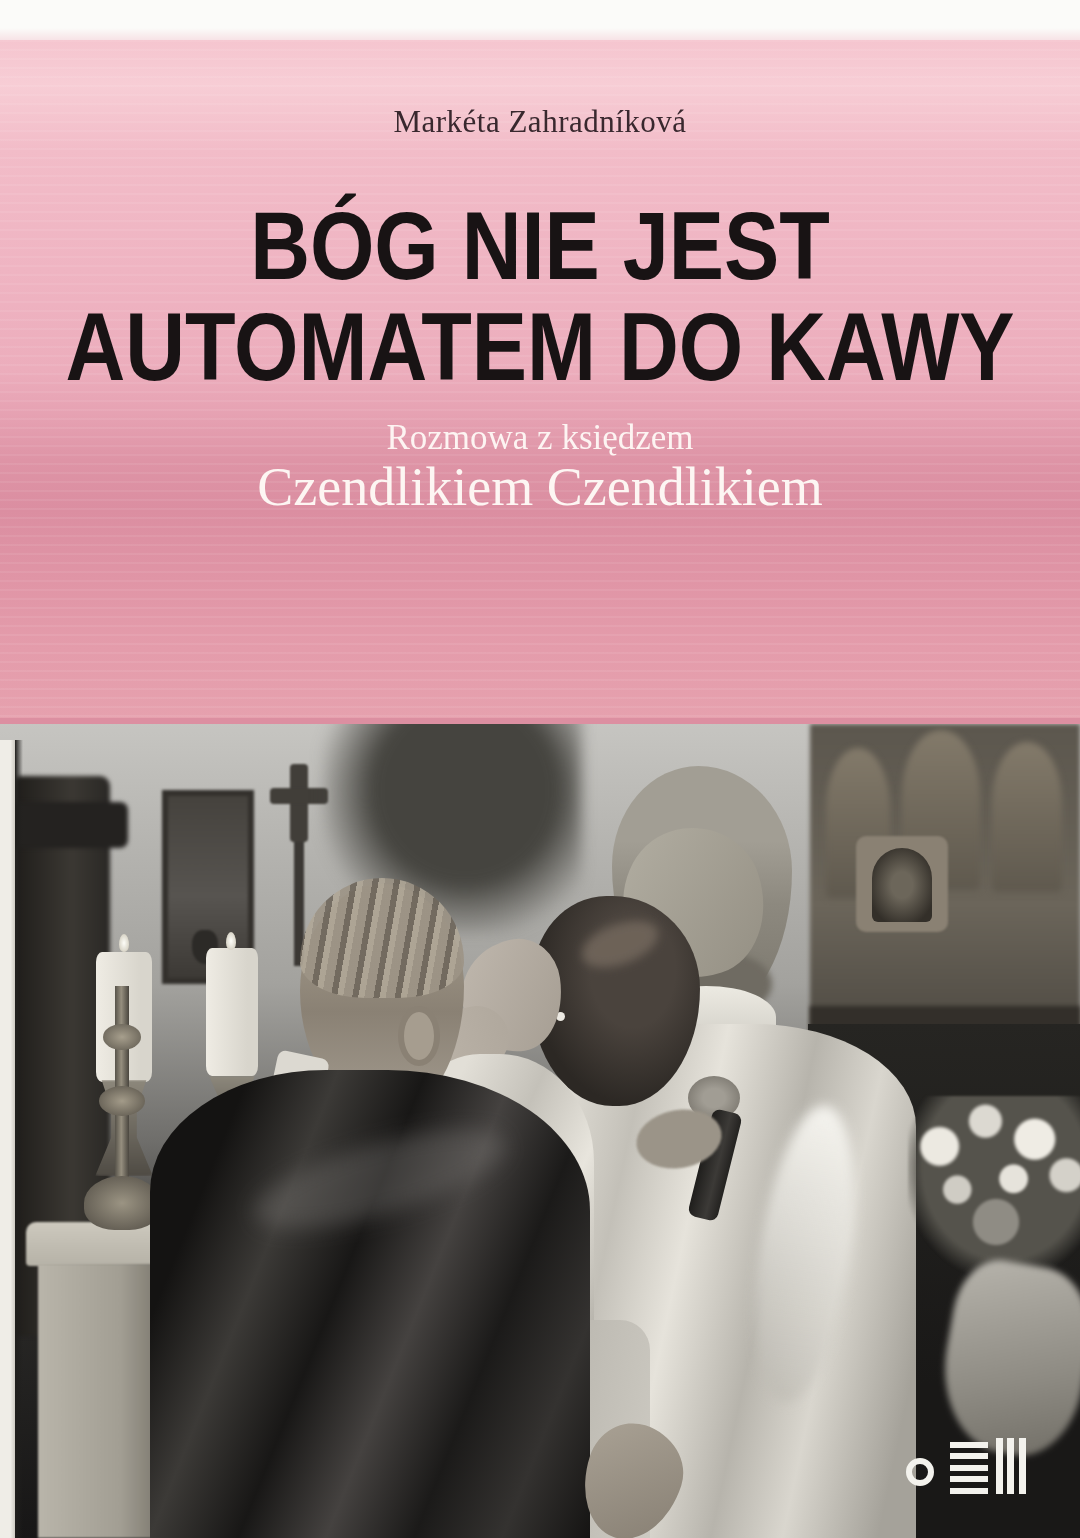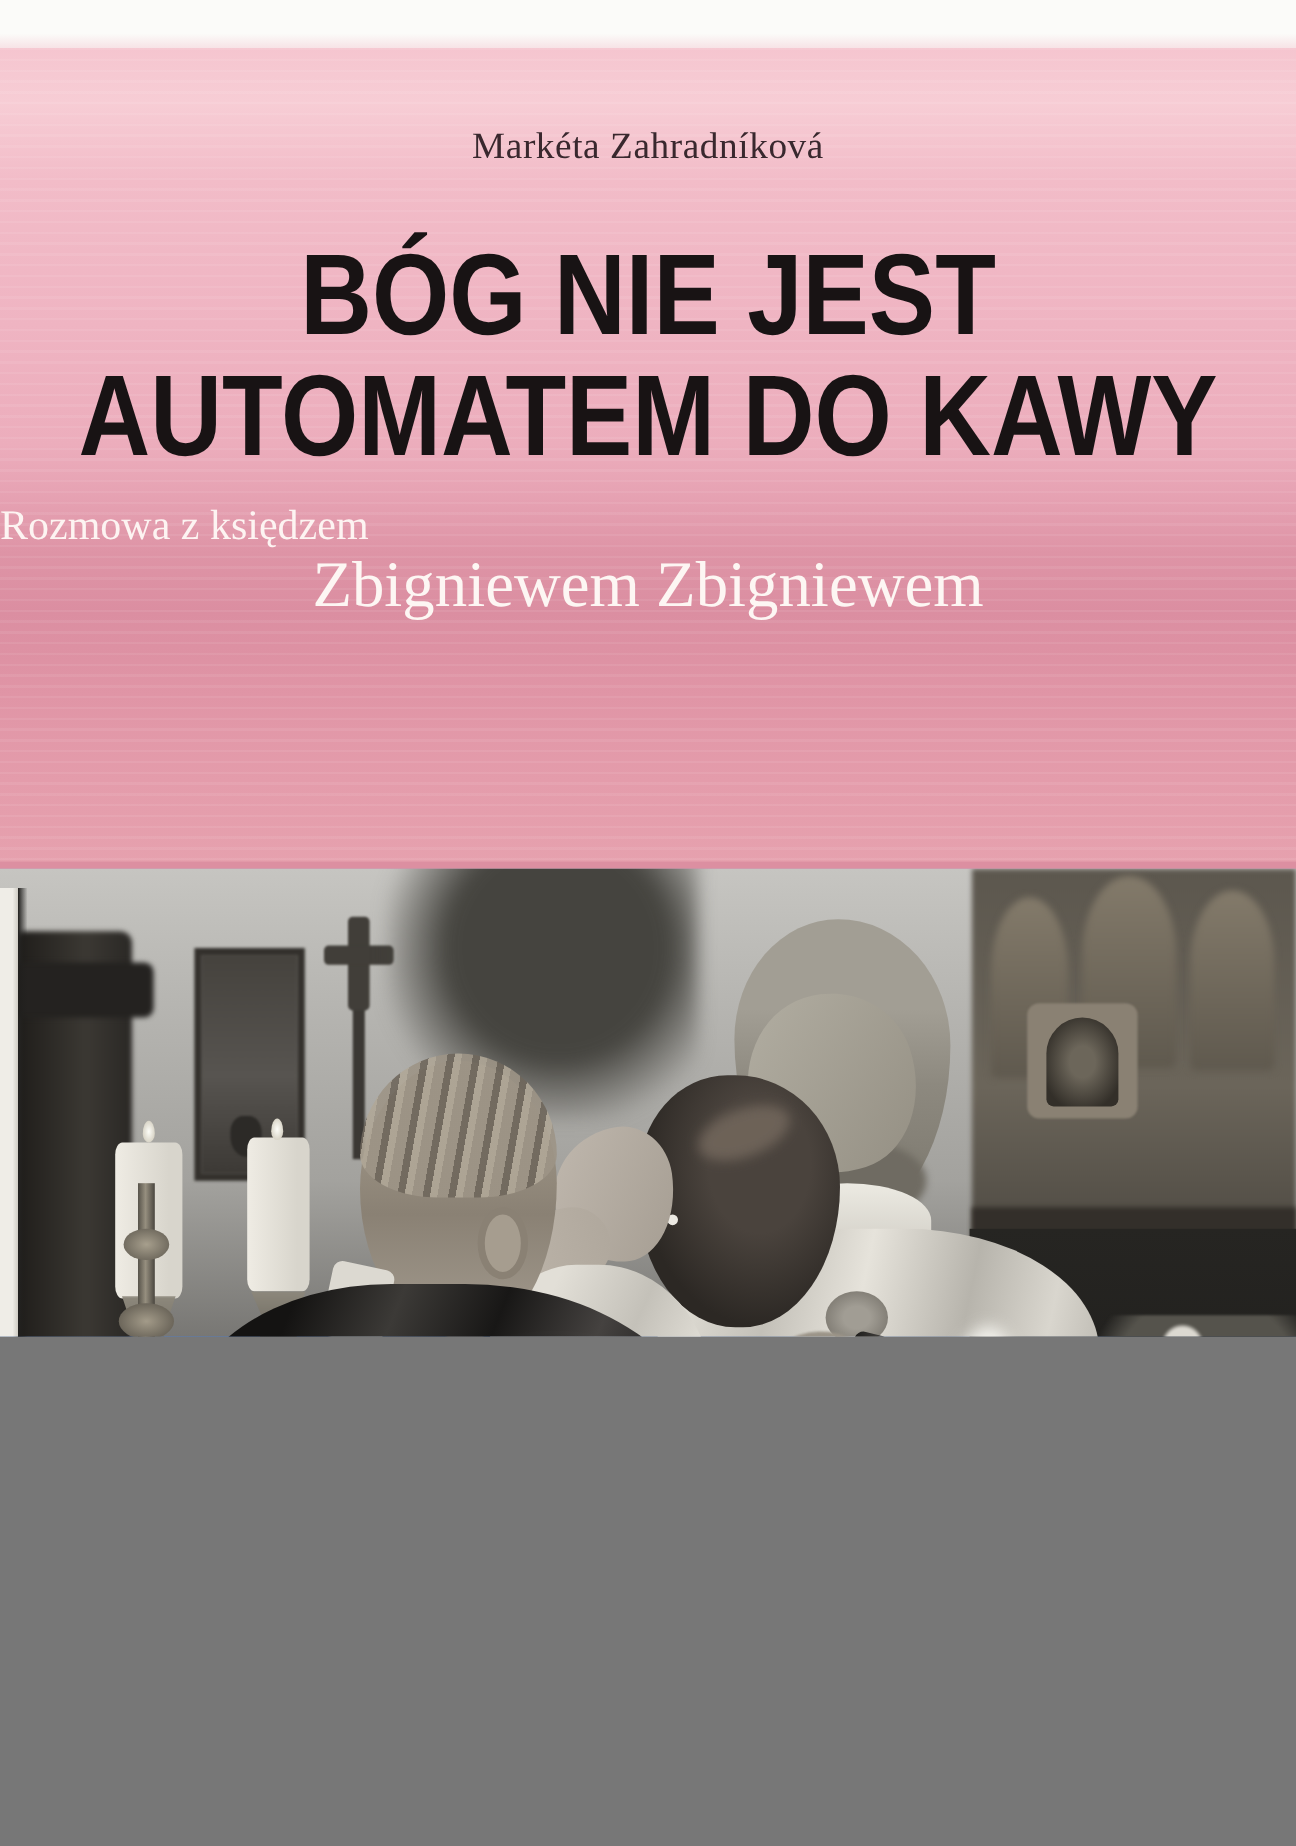--- a/index.html
+++ b/index.html
@@ -1,18 +1,18 @@
 <!DOCTYPE html>
 <html><head>
 <meta charset="utf-8">
 <style>
   html,body{margin:0;padding:0;background:#777;}
   .cover{
-    position:relative;width:1080px;height:1114px;overflow:hidden;
-    font-family:"Liberation Serif", serif;background:#3b82f6;
+    position:relative;width:1080px;height:1538px;overflow:hidden;
+    font-family:"Liberation Serif", serif;background:#ef4444;
   }
   
   .scan-top{position:absolute;left:0;top:0;width:1080px;height:40px;
     background:linear-gradient(180deg,#fbfbf9 0 70%,#f7e3e6 100%);}
   
   .pink{
     position:absolute;left:0;top:40px;width:1080px;height:684px;
     background:linear-gradient(180deg,
       #f5c5cf 0px,#f7cdd5 45px,#f2bcc8 110px,#efb4c2 230px,
       #ecadbc 330px,#e5a0b1 380px,#de94a6 420px,#db8ea1 470px,
@@ -22,21 +22,21 @@
     background:repeating-linear-gradient(180deg,rgba(255,255,255,.07) 0 2px,rgba(255,255,255,0) 2px 9px);
     pointer-events:none;}
   .pink-edge{position:absolute;left:0;top:718px;width:1080px;height:6px;background:#d98b9d;opacity:.8;}
 
   .author{position:absolute;left:0;top:104px;width:1080px;text-align:center;
     font-size:31px;letter-spacing:.5px;color:#39282e;}
   .title{position:absolute;left:0;top:196px;width:1080px;text-align:center;
     font-family:"Liberation Sans",sans-serif;font-weight:700;color:#181314;
     font-size:92px;line-height:97px;transform:scaleX(.9) scaleY(1.04);transform-origin:50% 0;
     letter-spacing:0;}
-  .subtitle1{position:absolute;left:0;top:418px;width:1080px;
+  .subtitle1{position:absolute;left:0;top:418px;width:1080px;text-align:center;
     font-size:35px;color:#fdf4f2;}
   .subtitle2{position:absolute;left:0;top:456px;width:1080px;text-align:center;
     font-size:54px;color:#fdf6f3;}
   .quote{position:absolute;left:0;top:562px;width:1080px;text-align:center;
     font-size:27px;line-height:37px;color:#32262b;}
 
   
   .photo{position:absolute;left:0;top:724px;width:1080px;height:814px;overflow:hidden;
     background:linear-gradient(180deg,#c6c5c1 0,#b5b4b0 120px,#a3a29e 260px,#6e6d6a 420px,#2a2927 560px,#171616 814px);}
   .ph{position:absolute;}
@@ -148,21 +148,21 @@
   <div class="pink-edge"></div>
 
   <div class="author">Markéta Zahradníková</div>
 
   <div class="title">
     <div>BÓG NIE JEST</div>
     <div>AUTOMATEM DO KAWY</div>
   </div>
 
   <div class="subtitle1">Rozmowa z księdzem</div>
-  <div class="subtitle2">Zbigniewem Zbigniewem</div>
+  <div class="subtitle2">Czendlikiem Czendlikiem</div>
 
 
   <div class="photo" role="img" aria-label="Black-and-white photograph inside a church: a groom in a dark suit kisses the bride in white while the priest in a white robe, holding a microphone, covers his face with his hand; candles, a crucifix and an ornate altar with flowers in the background">
     <div class="ph armoire"></div>
     <div class="ph armoire-cornice"></div>
     <div class="ph panel"></div>
     <div class="ph panel-bell"></div>
     <div class="ph cross-pole"></div>
     <div class="ph cross-v"></div>
     <div class="ph cross-h"></div>

